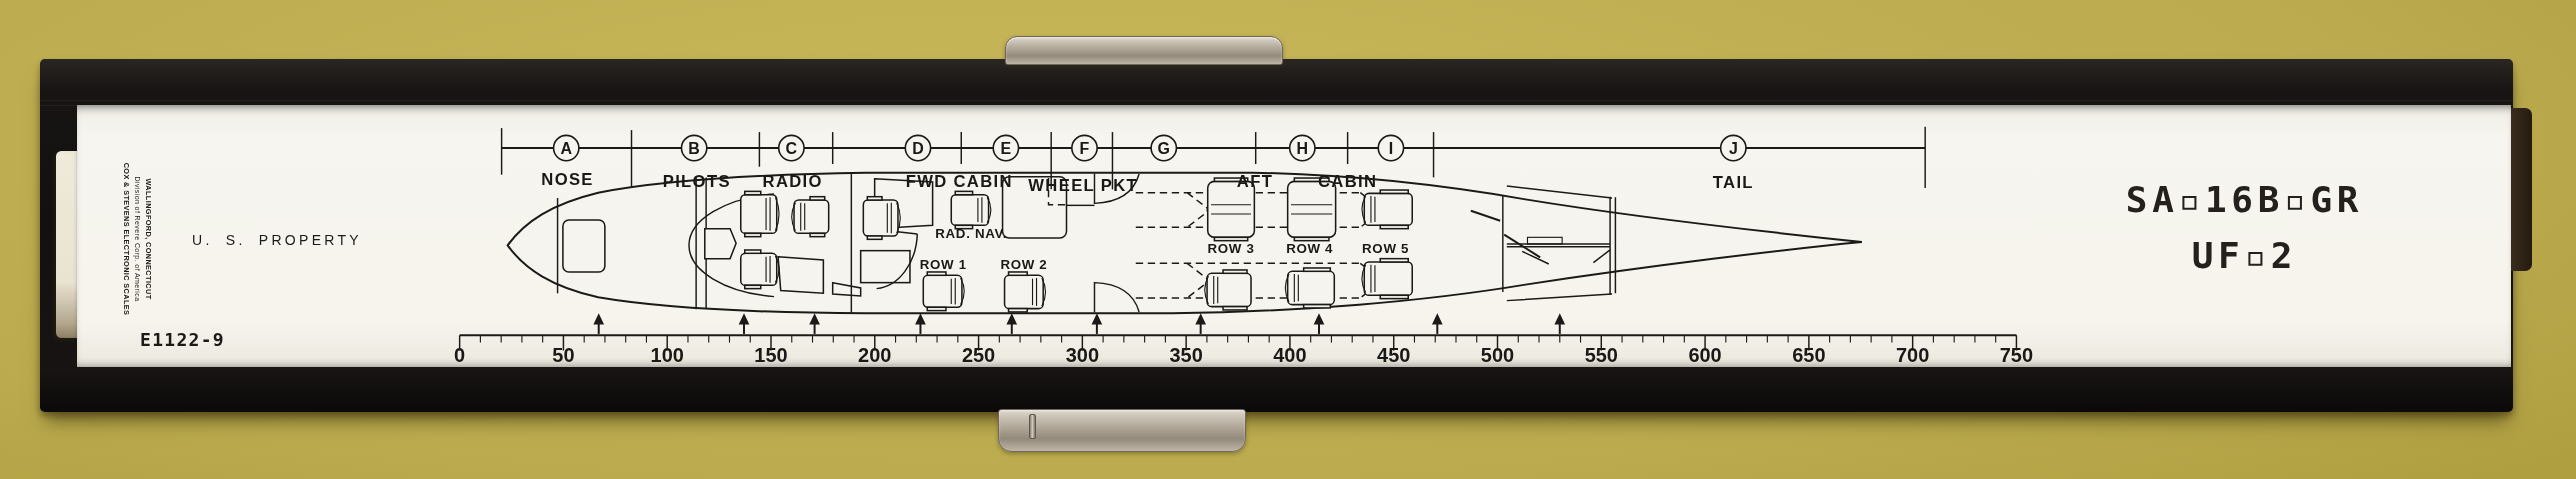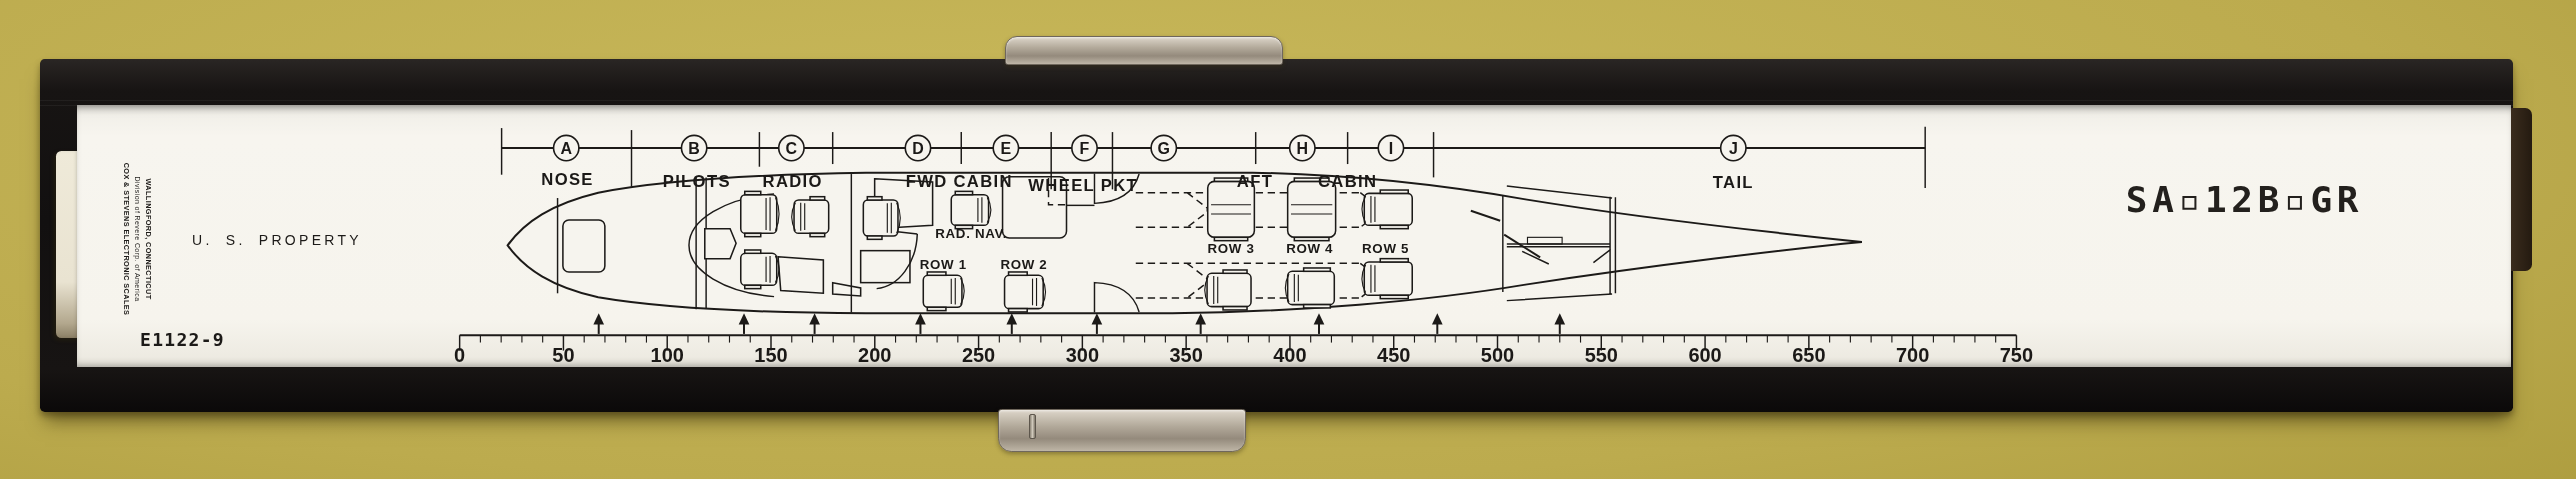--- a/index.html
+++ b/index.html
@@ -77,21 +77,22 @@
   <div class="strip"></div>
 
   <div class="maker-col maker-bold ink" style="left:131px;top:159px">COX &amp; STEVENS ELECTRONIC SCALES</div>
   <div class="maker-col maker-reg ink" style="left:142px;top:159px">Division of Revere Corp. of America</div>
   <div class="maker-col maker-bold ink" style="left:153px;top:159px">WALLINGFORD, CONNECTICUT</div>
 
   <div class="us-property ink">U. S. PROPERTY</div>
   <div class="part-number ink">E1122-9</div>
 
   <div class="model">
-    <div class="model-l1">SA▫12B▫GR</div>
+    <div class="model-l1">SA▫16B▫GR</div>
+    <div class="model-l2">UF▫2</div>
   </div>
 
   <svg width="2576" height="480" viewBox="0 0 3867 720">
     <g>
 
       <path class="fus" d="M762,368 C788,332 828,306 898,289 C985,272 1105,262 1300,259 L1880,259 C2010,261 2140,273 2290,299 C2480,330 2690,352 2795,363 C2690,373 2480,398 2290,427 C2140,452 1950,468 1760,470 L1300,470 C1105,469 985,461 898,446 C828,430 788,404 762,368 Z"></path>
 
       <path class="ln2" d="M837,297 L837,440"></path>
 
       <path class="ln2" d="M1045,265 V464 M1060,266 V463"></path>

